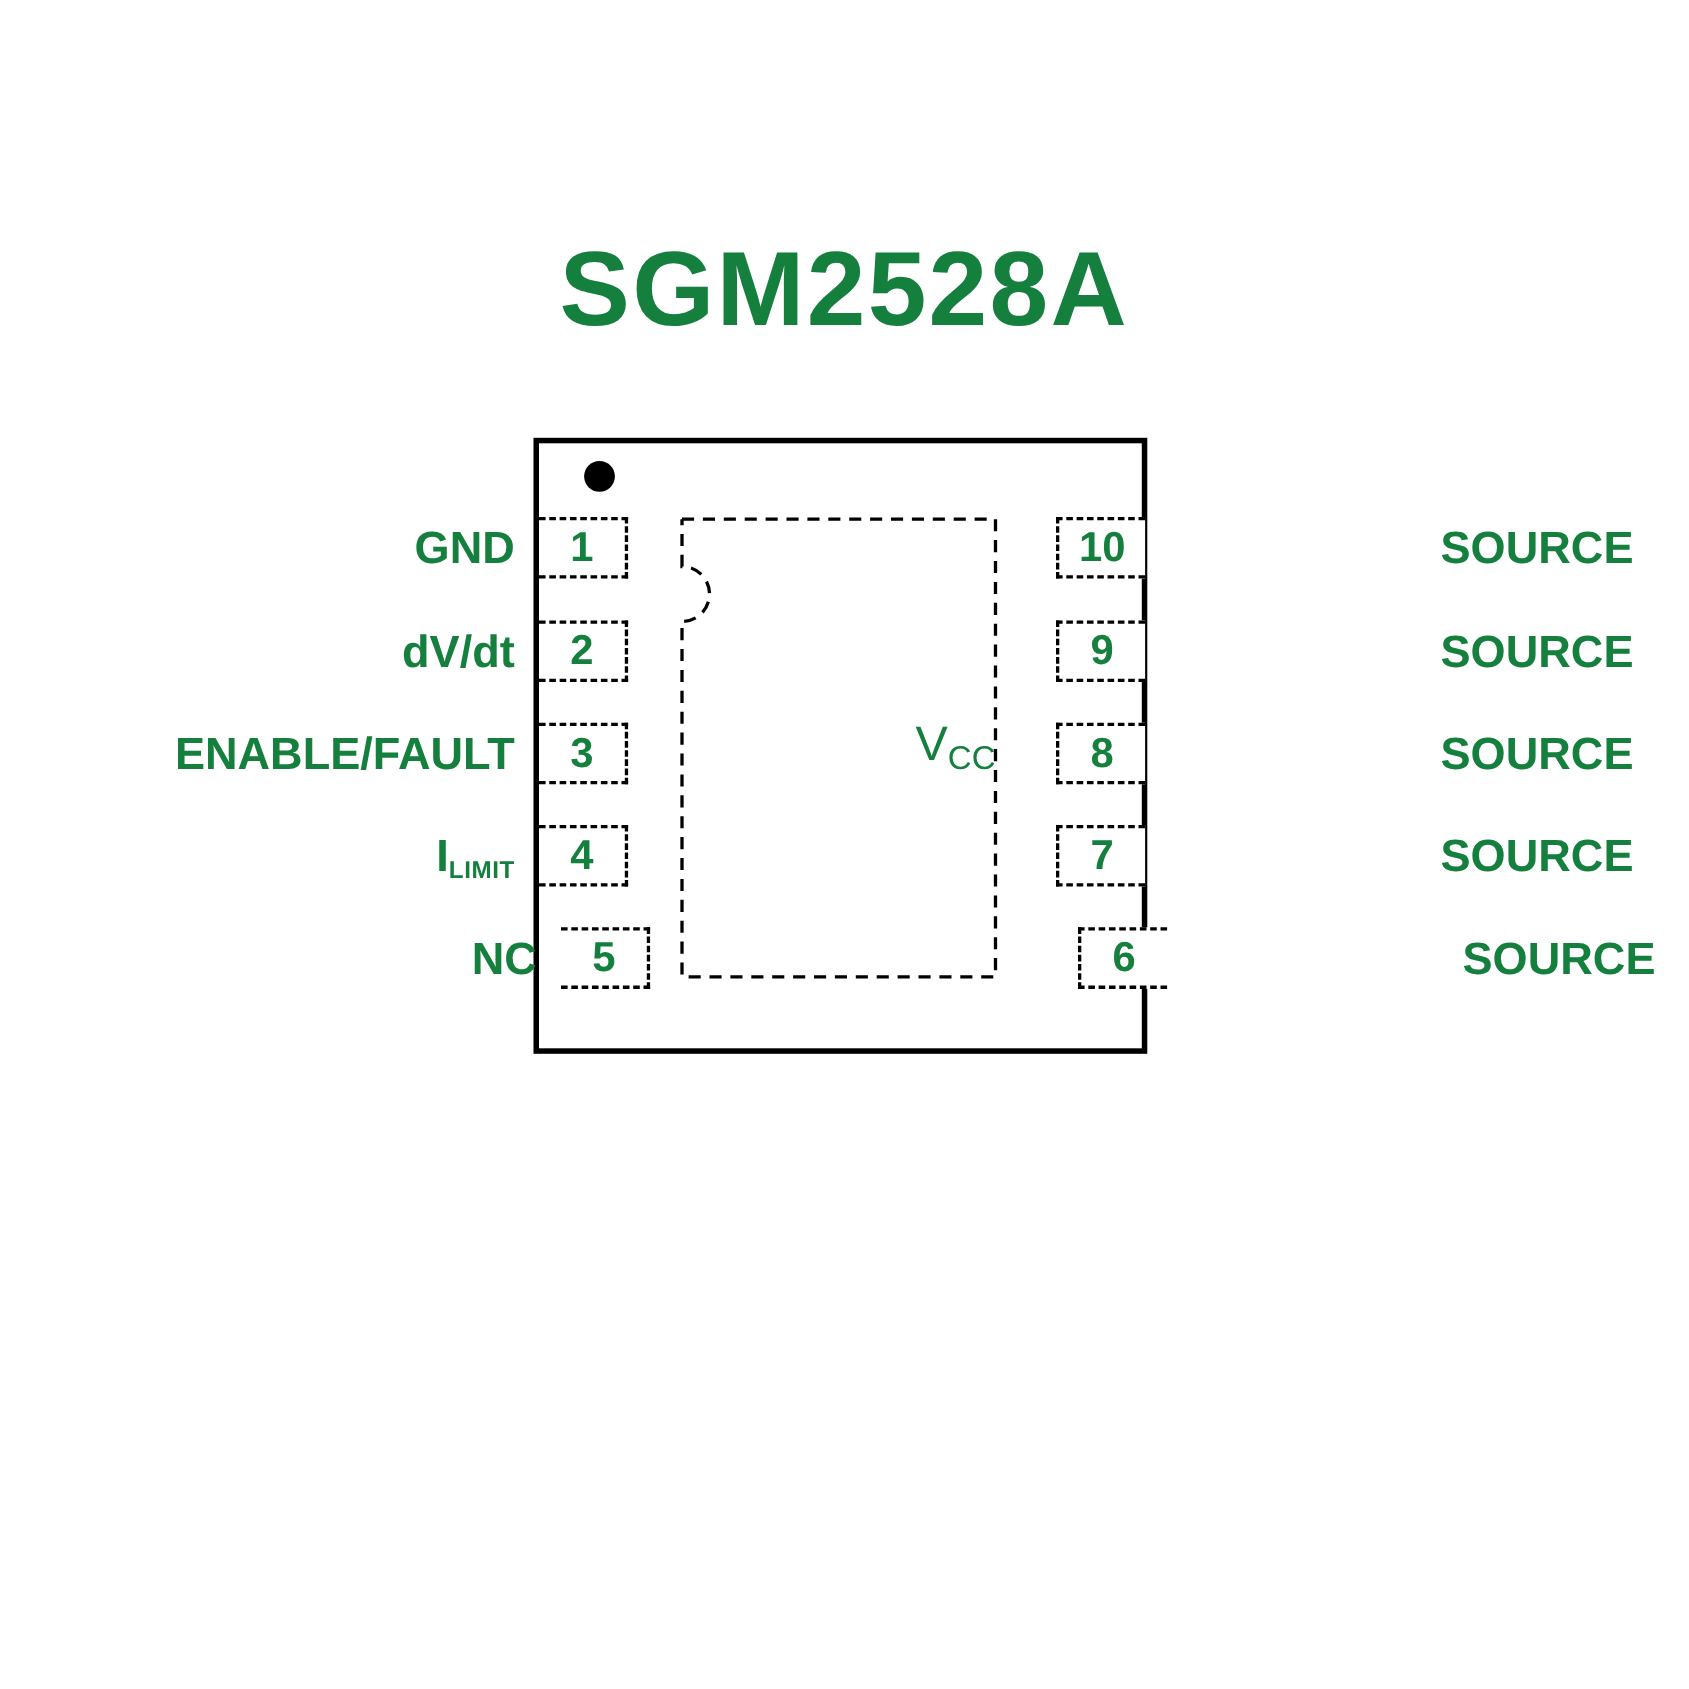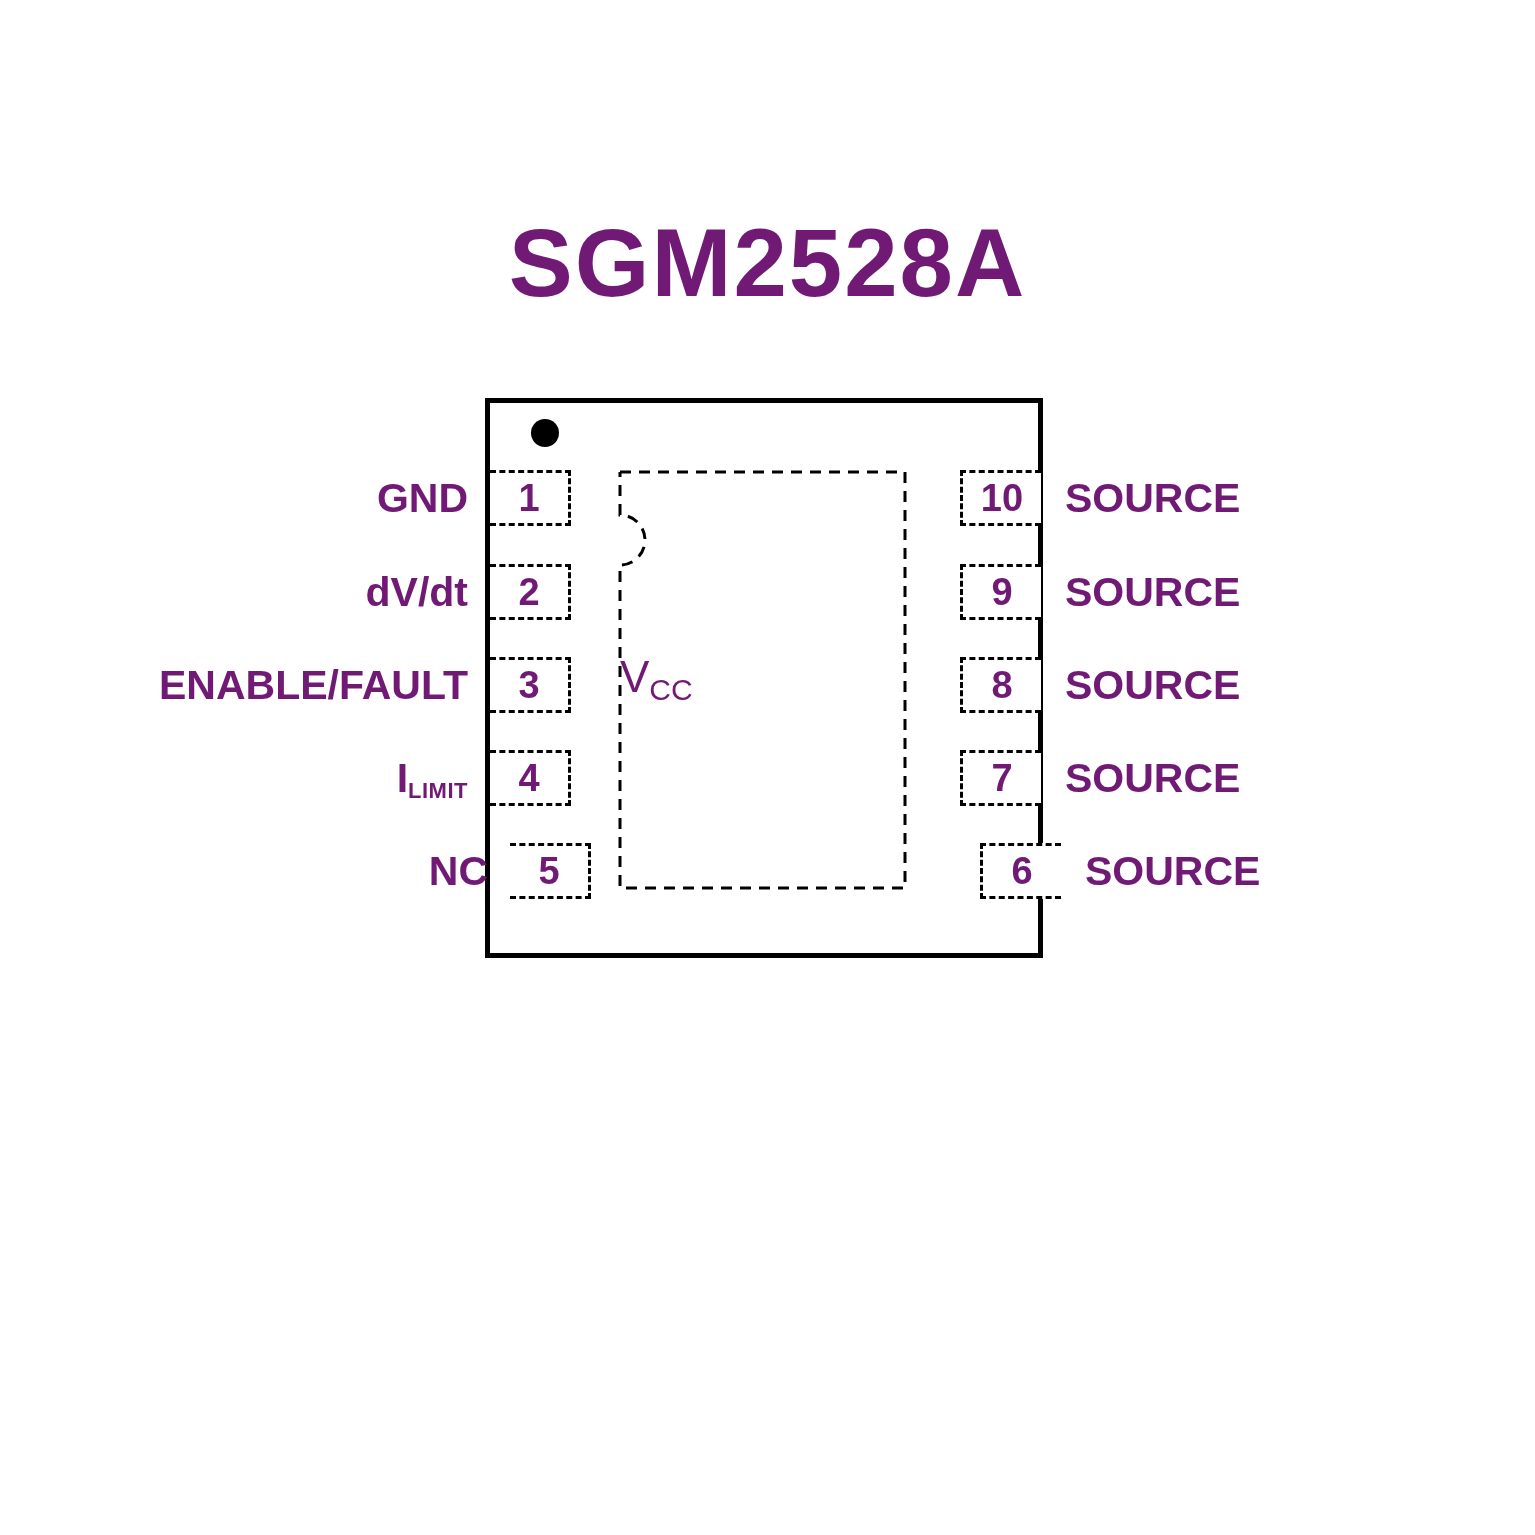--- a/index.html
+++ b/index.html
@@ -2,21 +2,21 @@
 <html><head>
 <meta charset="utf-8">
 <style>
   html, body { margin: 0; padding: 0; background: #fff; }
   .canvas {
     position: relative;
     width: 1535px;
     height: 1535px;
     background: #ffffff;
     font-family: "Liberation Sans", sans-serif;
-    color: #701a75;
+    color: #15803d;
     overflow: hidden;
   }
   .title {
     position: absolute;
     left: 0; right: 0;
     top: 208px;
     margin: 0;
     text-align: center;
     font-size: 96px;
     font-weight: 900;
@@ -39,21 +39,21 @@
   .die-svg {
     position: absolute;
     left: 0; top: 0;
     width: 1535px; height: 1535px;
     pointer-events: none;
   }
   .vcc-label {
     position: absolute;
     left: 620px; top: 652px;
     width: 285px;
-    text-align: left;
+    text-align: right;
     font-size: 44px;
     font-weight: 400;
   }
   .vcc-label .sub {
     font-size: 30px;
     vertical-align: -8px;
   }
   .pin-box {
     position: absolute;
     width: 78px; height: 50px;
@@ -78,21 +78,21 @@
     font-size: 41px;
     font-weight: 700;
     white-space: nowrap;
   }
   .pin-label.left {
     left: 0; width: 468px;
     text-align: right;
   }
   .pin-label.right {
     left: 1065px; width: 420px;
-    text-align: left;
+    text-align: right;
   }
   .pin-label .sub {
     font-size: 22px;
     vertical-align: -6px;
     letter-spacing: 0.5px;
   }
 </style>
 </head>
 <body>
 

